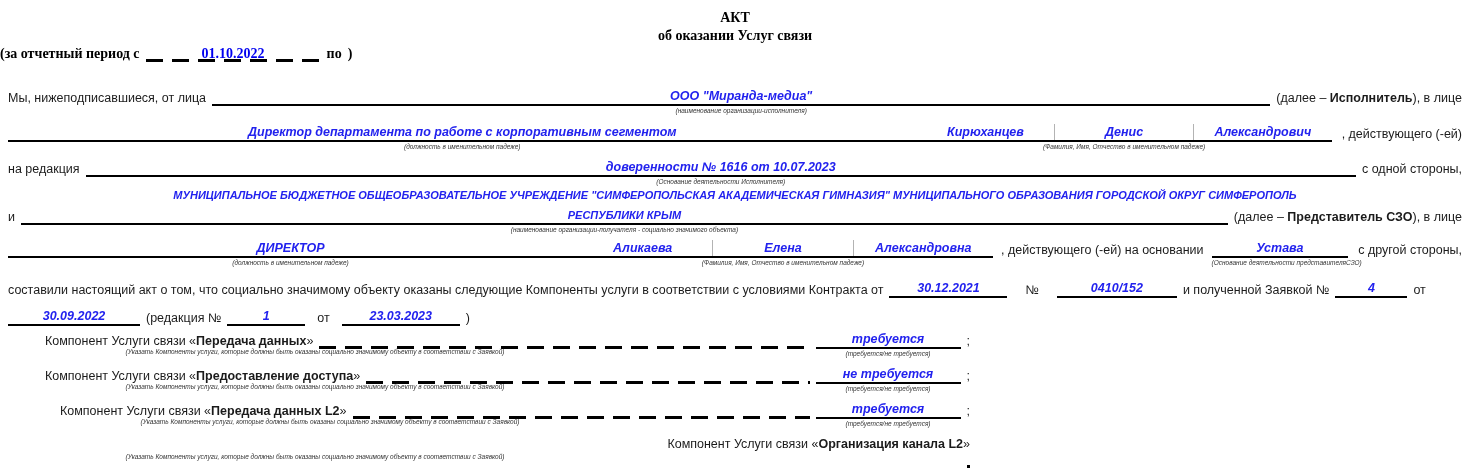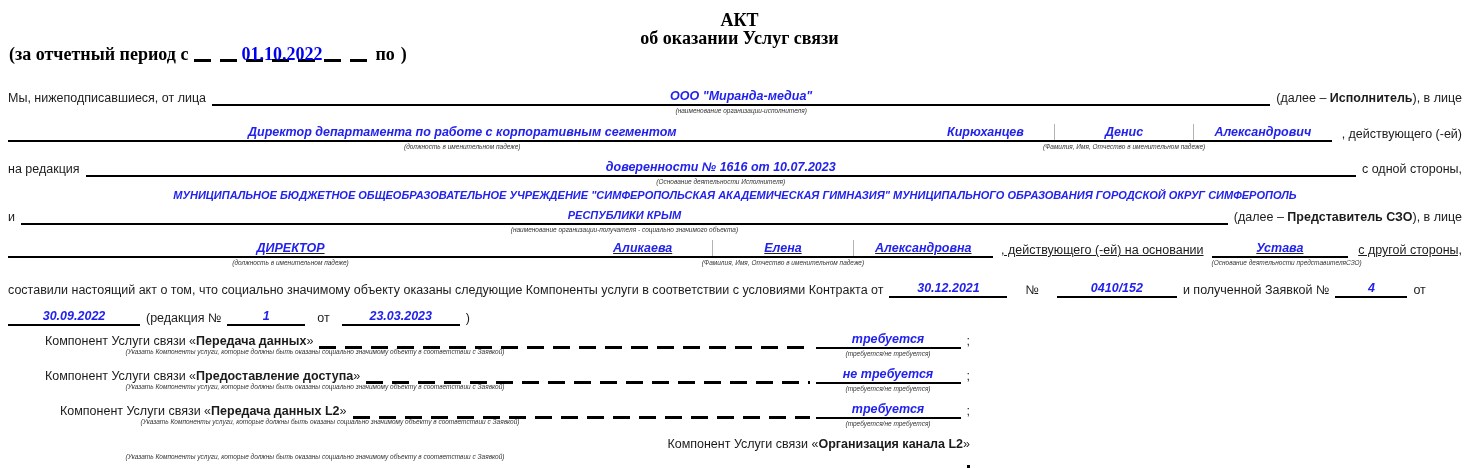--- a/index.html
+++ b/index.html
@@ -1,21 +1,21 @@
 <!DOCTYPE html>
 <html style="--title-blue: #0000f0; --value-blue: #2222ee;"><head>
 <meta charset="utf-8">
 <style>
   html,body{margin:0;padding:0;background:#fff;}
   .page{
     position:relative;width:1470px;height:468px;background:#ffffff;overflow:hidden;
     font-family:"Liberation Sans",sans-serif;font-size:12.5px;color:#1b1b1b;
   }
   .abs-center{position:absolute;left:0;right:0;text-align:center;white-space:nowrap;}
-  .title{font-family:"Liberation Serif",serif;font-weight:bold;font-size:18px;color:#000;margin-left:9px;}
+  .title{font-family:"Liberation Serif",serif;font-weight:bold;font-size:14px;color:#000;}
   .row{position:absolute;display:flex;align-items:flex-end;column-gap:6px;}
   .txt{white-space:nowrap;line-height:16px;}
   .b{font-weight:bold;}
   .fgroup{position:relative;display:block;}
   .fline{display:block;border-bottom:2.5px solid #000;text-align:center;line-height:16px;min-height:16px;white-space:nowrap;}
   .fline.dash{border-bottom:none;
     background:repeating-linear-gradient(90deg,#000 0 17px,transparent 17px 26px) left bottom/100% 3px no-repeat;}
   .val{color:var(--value-blue,#2222ee);font-style:italic;font-weight:600;}
   .tval{color:var(--title-blue,#0000f0);font-family:"Liberation Serif",serif;font-weight:bold;font-style:normal;}
   .cap{position:absolute;top:100%;left:0;right:0;margin-top:1px;text-align:center;
@@ -81,21 +81,21 @@
   <div class="abs-center orgline" style="top:189px;">МУНИЦИПАЛЬНОЕ БЮДЖЕТНОЕ ОБЩЕОБРАЗОВАТЕЛЬНОЕ УЧРЕЖДЕНИЕ "СИМФЕРОПОЛЬСКАЯ АКАДЕМИЧЕСКАЯ ГИМНАЗИЯ" МУНИЦИПАЛЬНОГО ОБРАЗОВАНИЯ ГОРОДСКОЙ ОКРУГ СИМФЕРОПОЛЬ</div>
   <div class="row" style="top:207px;left:8px;right:8px;">
     <span class="txt">и</span>
     <span class="fgroup" style="flex:1;">
       <span class="fline"><span class="orgline">РЕСПУБЛИКИ КРЫМ</span></span>
       <span class="cap">(наименование организации-получателя - социально значимого объекта)</span>
     </span>
     <span class="txt"><span>(далее – </span><span class="b">Представитель СЗО</span><span>), в лице</span></span>
   </div>
 
-  <div class="row" style="top:240px;left:8px;right:8px;column-gap:0;text-decoration:underline;">
+  <div class="row" style="top:240px;left:8px;right:8px;column-gap:0;">
     <span class="fgroup" style="width:565px;">
       <span class="fline"><span class="val">ДИРЕКТОР</span></span>
       <span class="cap">(должность в именительном падеже)</span>
     </span>
     <span class="fgroup" style="width:420px;">
       <span class="fline fioline">
         <span class="fio-cell">Аликаева</span>
         <span class="fio-cell">Елена</span>
         <span class="fio-cell">Александровна</span>
       </span>

